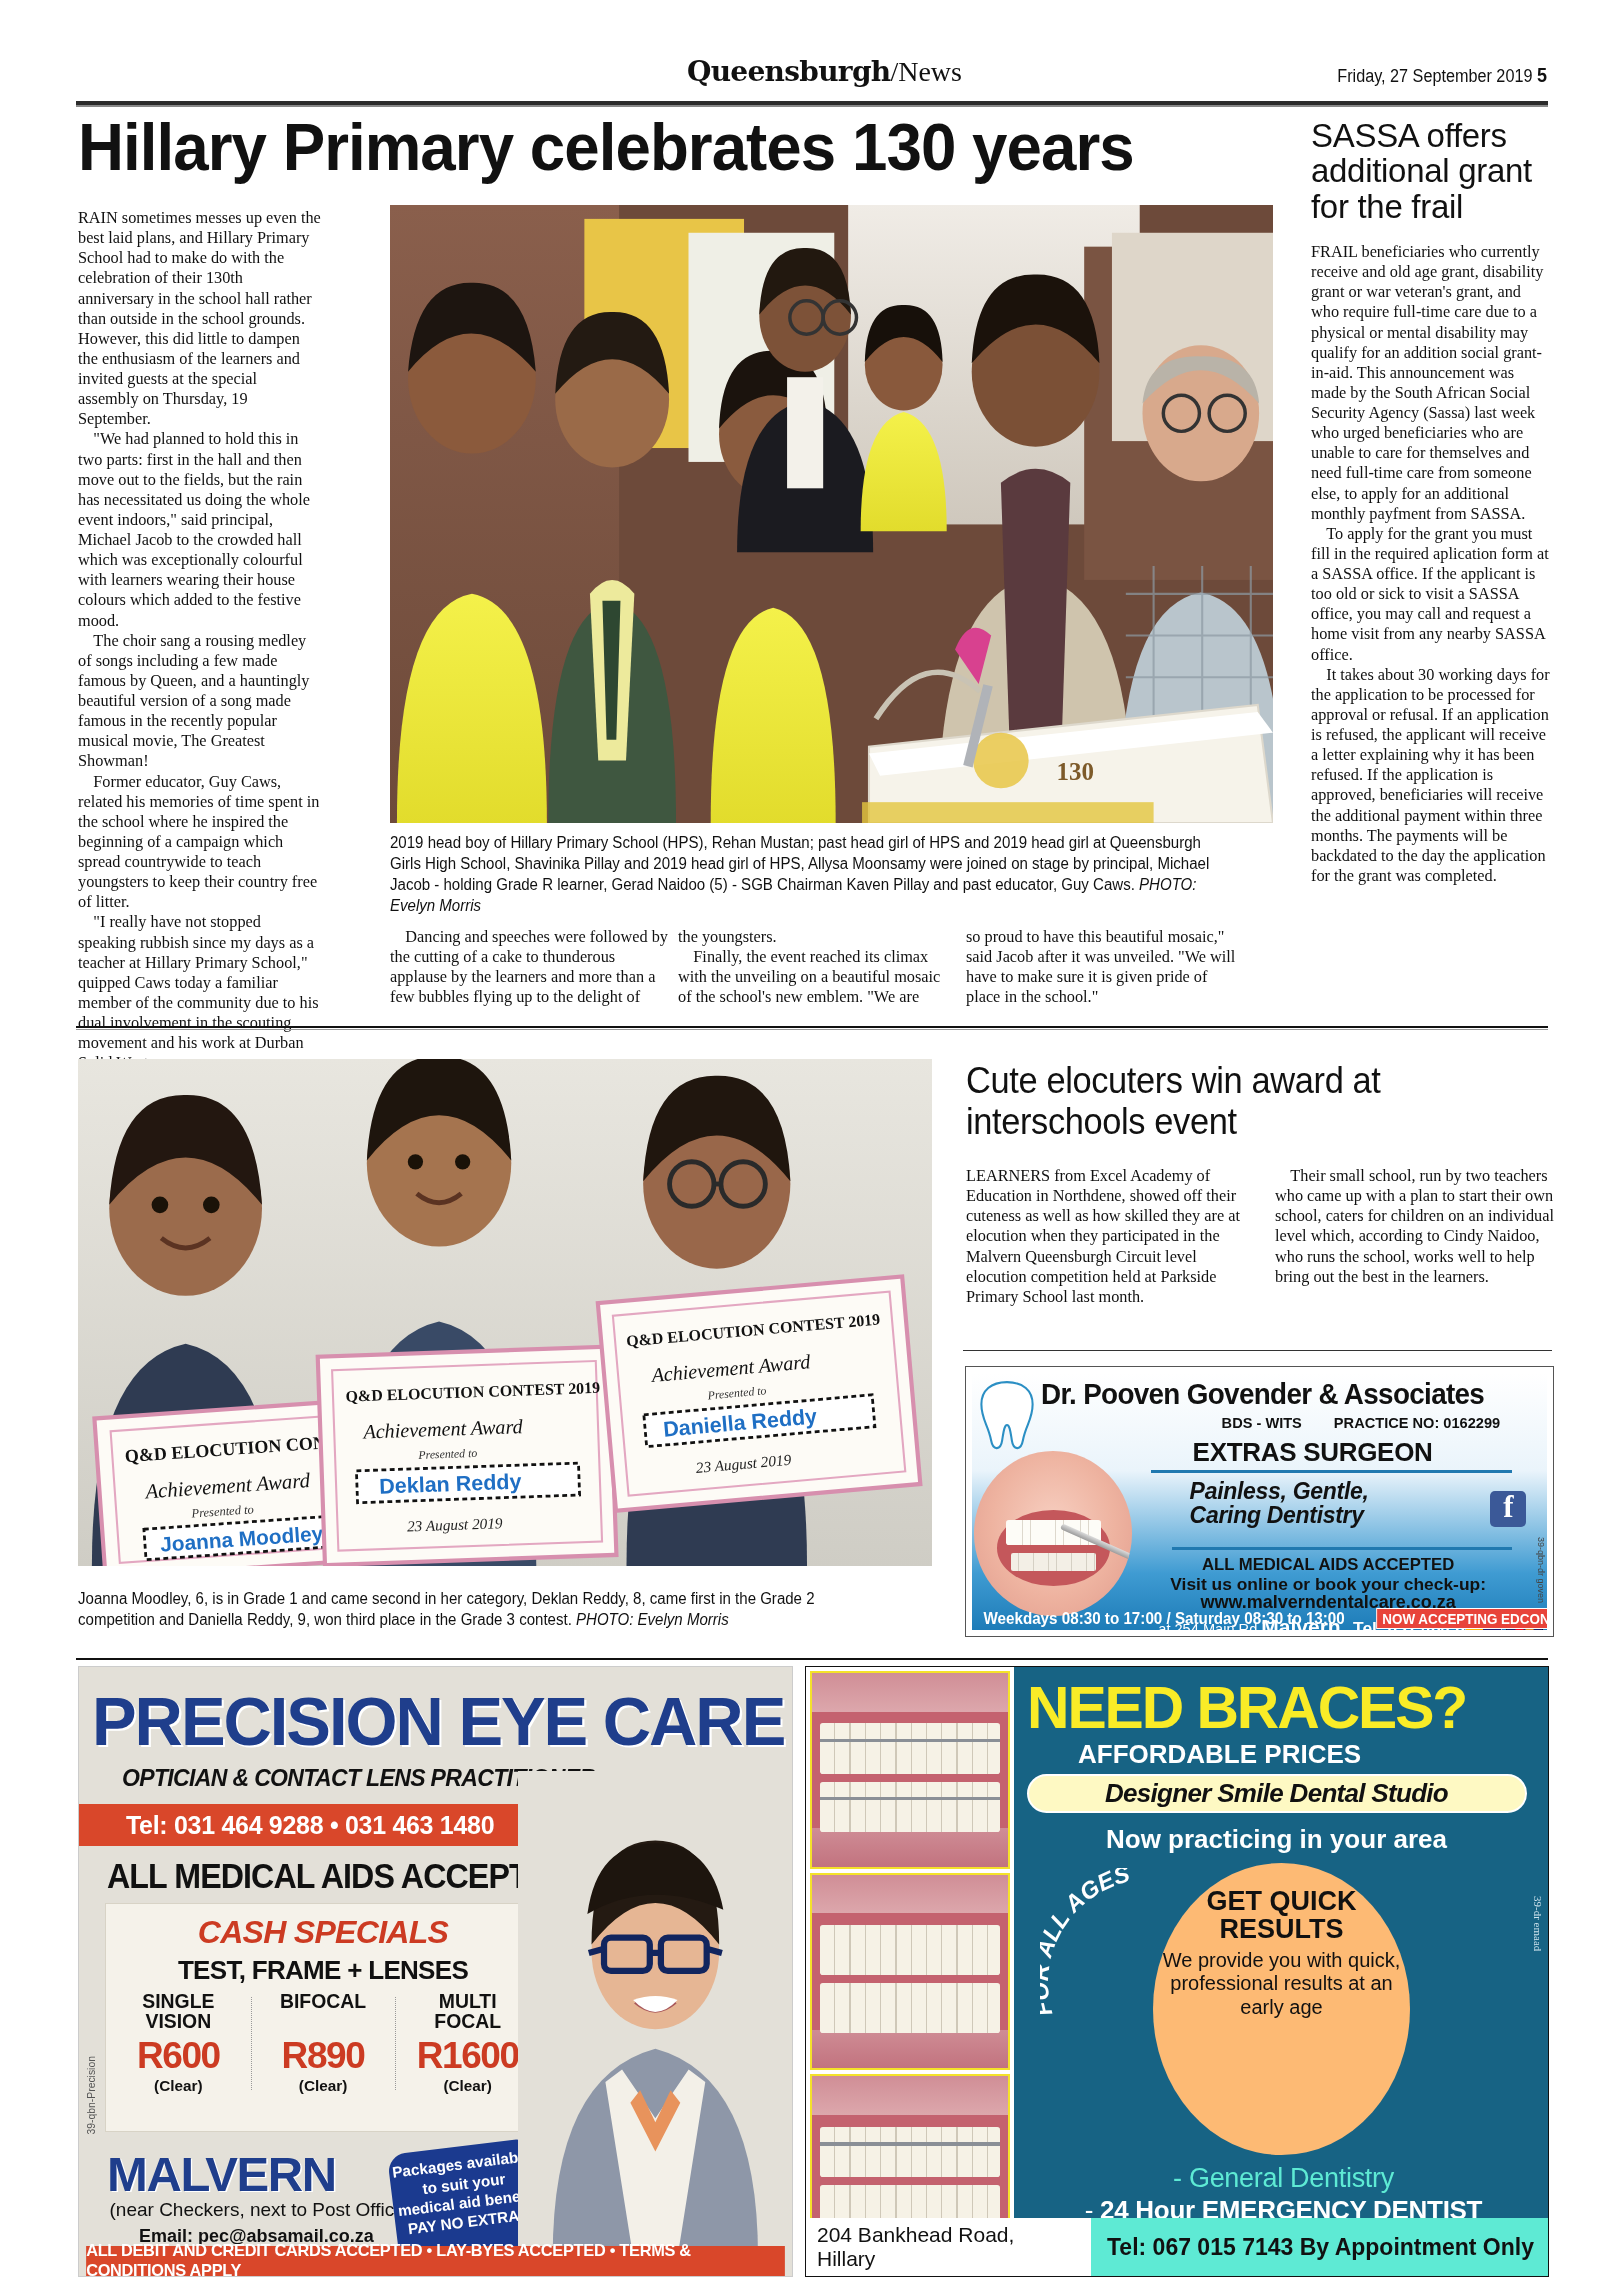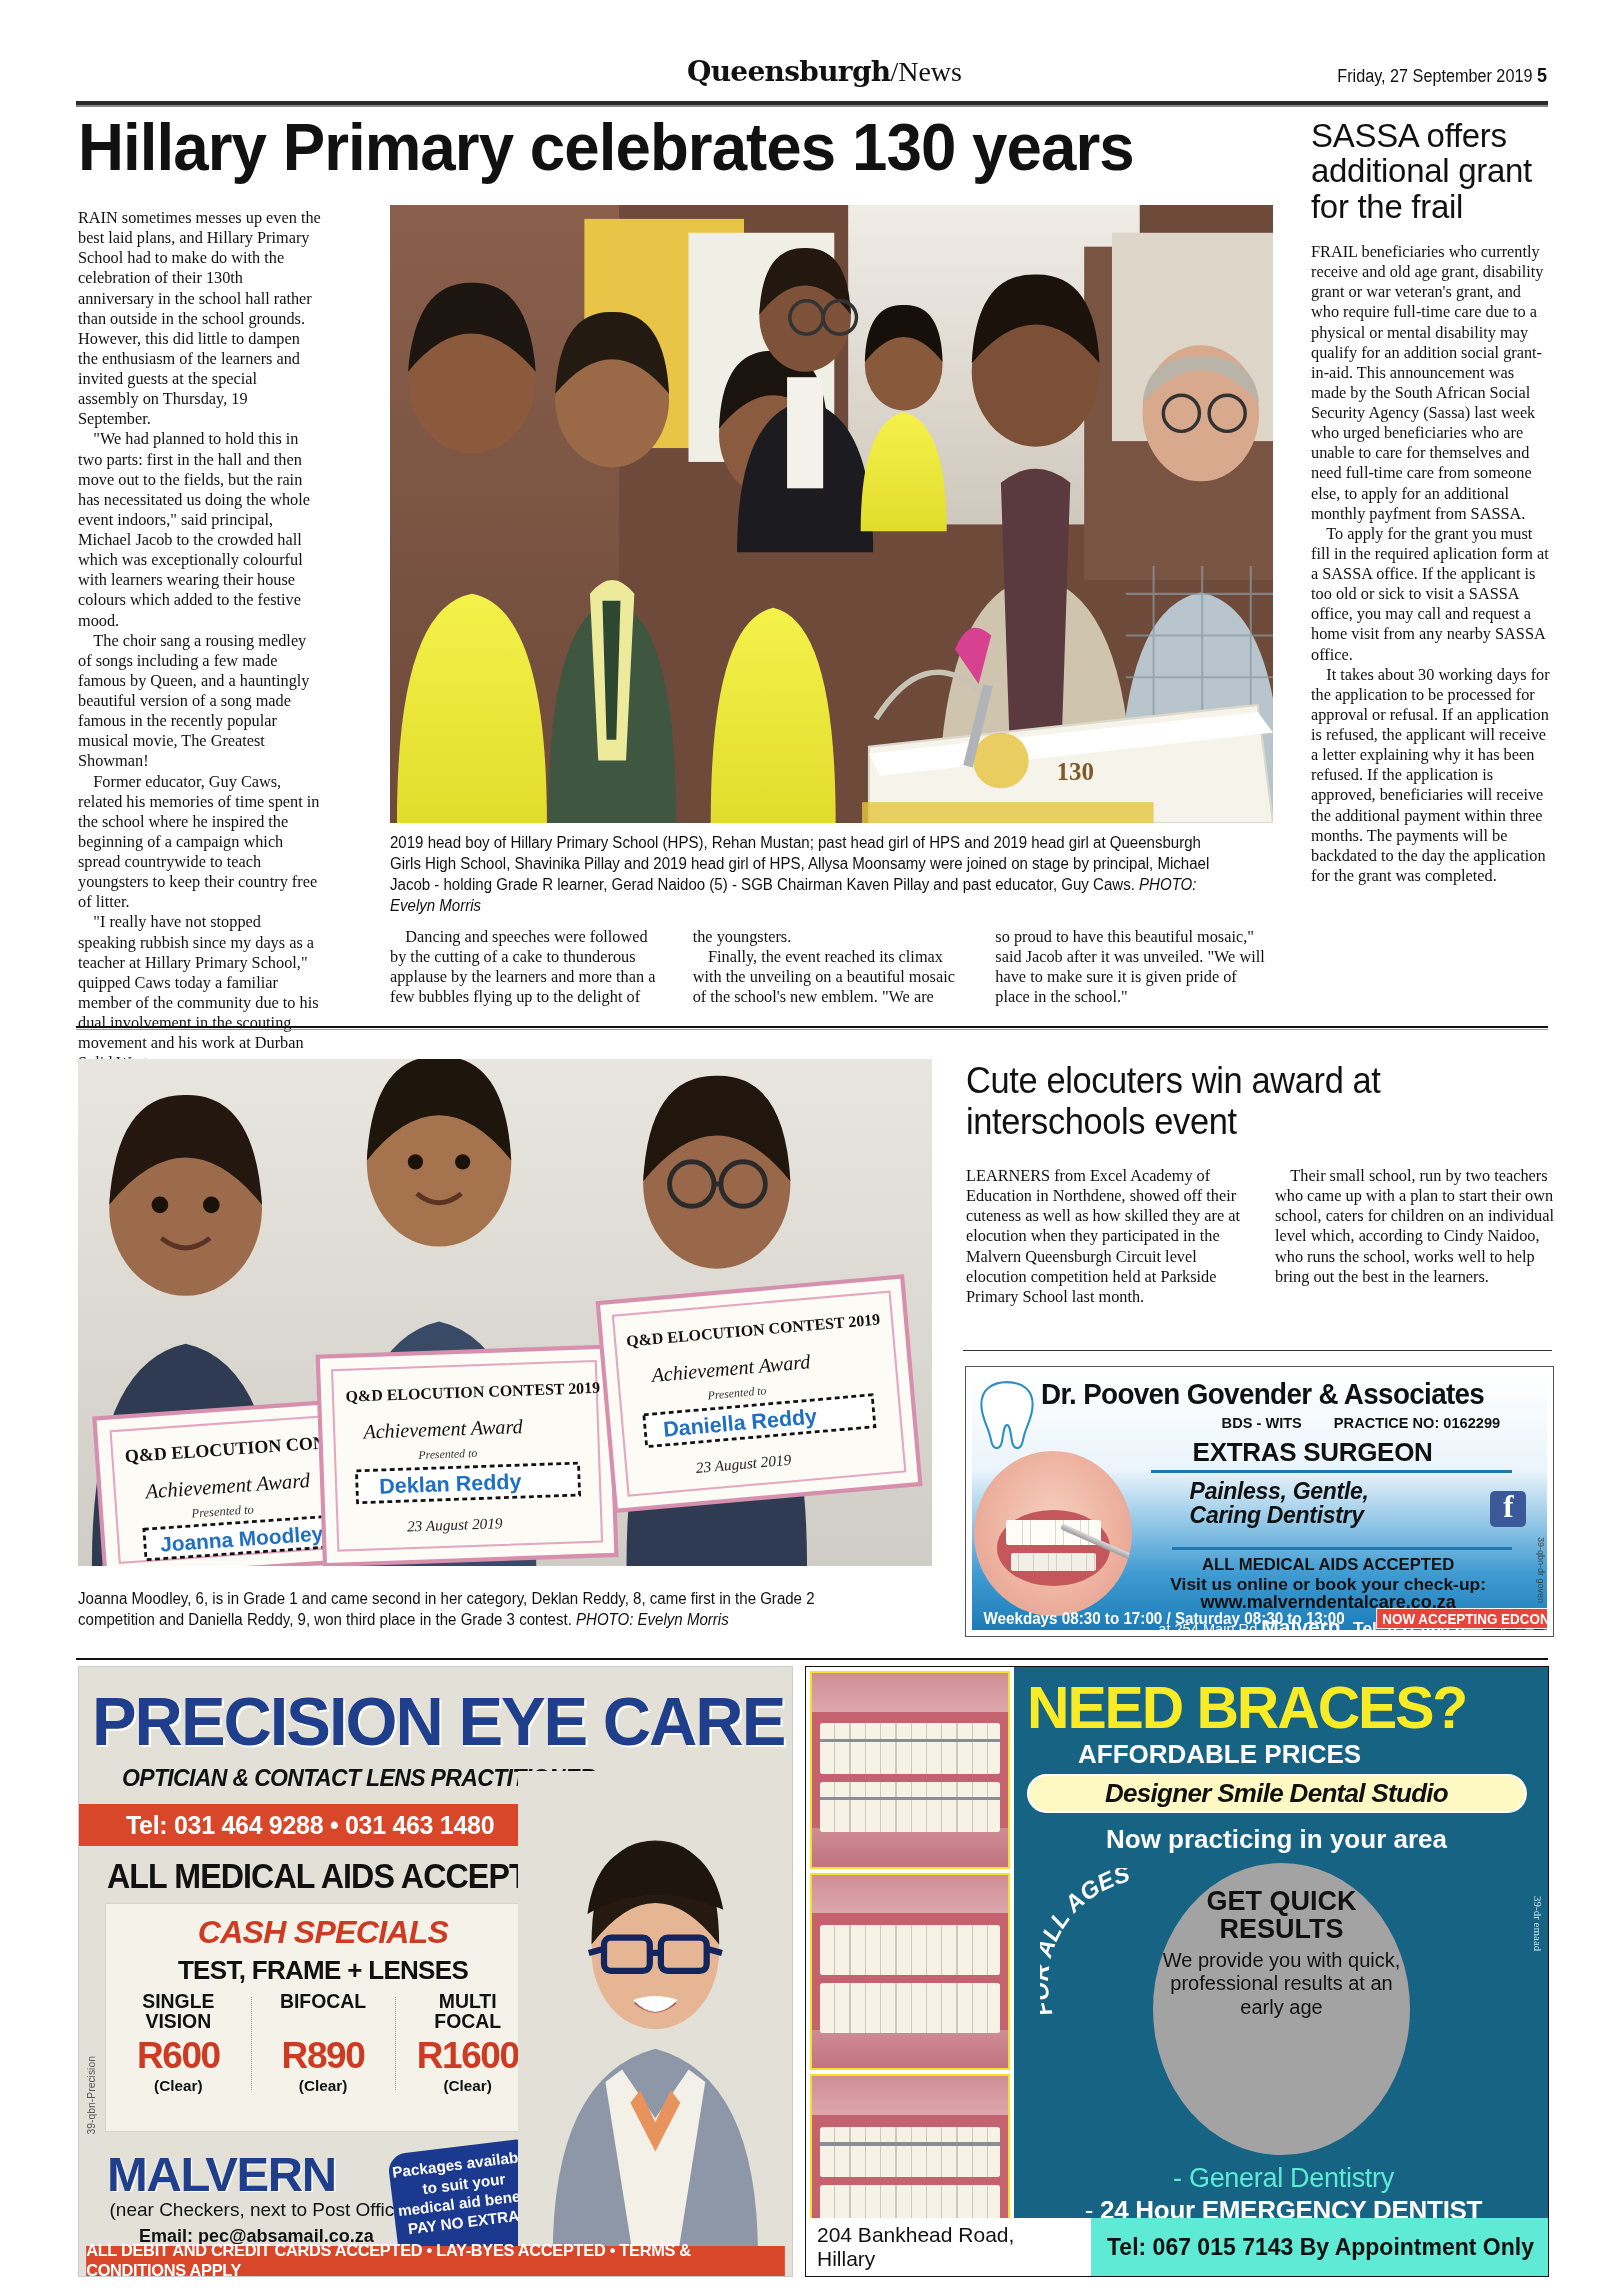--- a/index.html
+++ b/index.html
@@ -44,21 +44,21 @@
 
   
   .photo-main { position: absolute; left: 390px; top: 205px; width: 883px; height: 618px;
                 background: #c8c9c4; overflow: hidden; }
   .caption-main { position: absolute; left: 390px; top: 832px; width: 883px;
                   font-family: "Liberation Sans", sans-serif; font-size: 16px; line-height: 1.32;
                   transform: scaleX(0.94); transform-origin: left top; }
   .caption-main i { font-style: italic; }
 
   
-  .undercols { position: absolute; left: 390px; top: 927px; width: 883px; display: flex; gap: 25px; }
+  .undercols { position: absolute; left: 390px; top: 927px; width: 883px; display: flex; gap: 10px; }
   .undercols .c { width: 278px; }
 
   
   .sassa-head { position: absolute; left: 1311px; top: 118px; width: 243px;
                 font-family: "Liberation Sans", sans-serif; font-weight: 400;
                 font-size: 33px; line-height: 1.07; letter-spacing: -0.3px; }
   .sassa-body { position: absolute; left: 1311px; top: 242px; width: 239px; }
 
   
   .rule-sec1 { position: absolute; left: 76px; top: 1026px; width: 1472px; height: 2.1px; background: #111; }
@@ -219,21 +219,21 @@
   .br-aff { position: absolute; left: 64px; top: 72px; font-family: "Liberation Sans", sans-serif;
             font-weight: 700; font-size: 26px; color: #fff; letter-spacing: 0px; }
   .br-studio { position: absolute; left: 12.5px; top: 107px; width: 500px; height: 39px;
                background: #fef9c3; border: 2.8px solid #fff; border-radius: 21px;
                display: flex; align-items: center; justify-content: center; }
   .br-studio span { font-family: "Liberation Sans", sans-serif; font-weight: 700; font-style: italic;
                     font-size: 26px; color: #111; letter-spacing: -0.7px; }
   .br-now { position: absolute; left: 12.5px; top: 157px; width: 500px; text-align: center;
             font-family: "Liberation Sans", sans-serif; font-weight: 700; font-size: 26px; color: #fff; }
   .br-circle { position: absolute; left: 139px; top: 196px; width: 257px; height: 292px;
-               background: #a3a3a3; border-radius: 50%; text-align: center; padding-top: 23.6px; }
+               background: #fdba74; border-radius: 50%; text-align: center; padding-top: 23.6px; }
   .br-circle .gq { font-family: "Liberation Sans", sans-serif; font-weight: 700; font-size: 27px;
                    line-height: 1.05; color: #111; }
   .br-circle .we { font-family: "Liberation Sans", sans-serif; font-size: 20px; line-height: 1.18;
                    color: #111; margin-top: 5.6px; }
   .br-ages { position: absolute; left: 26px; top: 201px; width: 132px; height: 160px; }
   .br-ages svg text { font-family: "Liberation Sans", sans-serif; font-weight: 700; font-size: 34px;
                       fill: #fff; font-style: italic; }
   .br-gen { position: absolute; left: 12.5px; top: 496px; width: 514px; text-align: center;
             font-family: "Liberation Sans", sans-serif; font-size: 27px; color: #5eead4; letter-spacing: -0.3px;}
   .br-24 { position: absolute; left: 12.5px; top: 528px; width: 514px; text-align: center;

